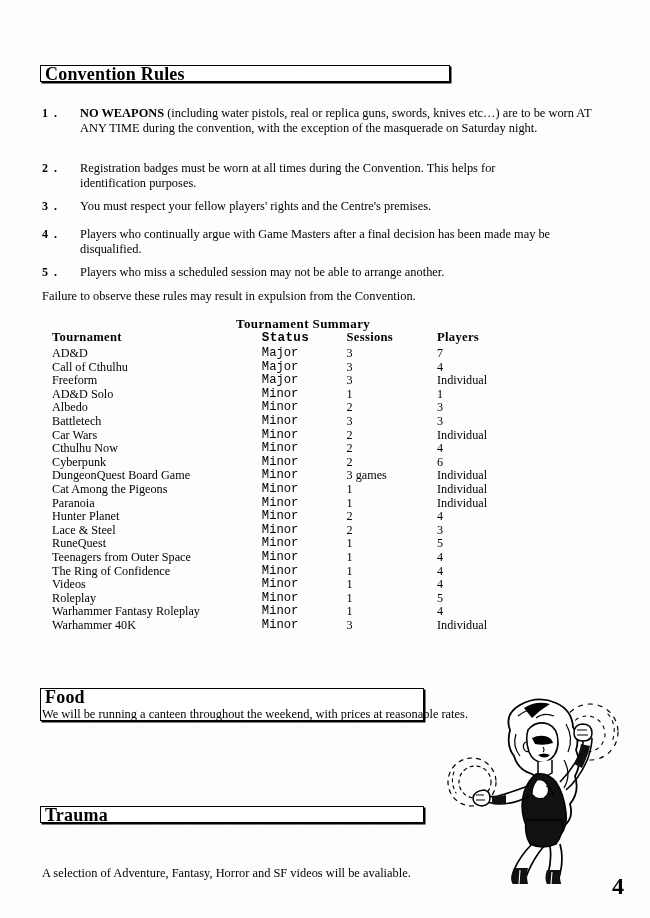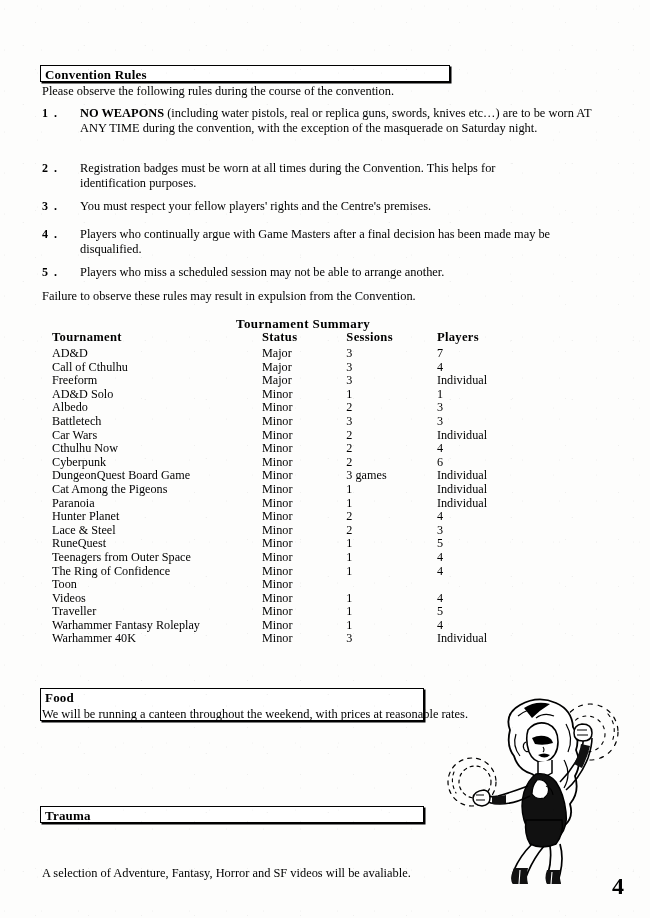--- a/index.html
+++ b/index.html
@@ -30,21 +30,21 @@
   .section-box {
     position: absolute;
     border: 1.6px solid #000;
     box-sizing: border-box;
     background: #fff;
     box-shadow: 1.5px 1.5px 0 #000;
   }
   .section-box .section-title {
     font-family: "Liberation Serif", serif;
     font-weight: bold;
-    font-size: 13px;
+    font-size: 18px;
     line-height: 15px;
     padding: 1px 0 0 4px;
     letter-spacing: 0.2px;
   }
 
   .body-text {
     position: absolute;
     font-family: "Liberation Serif", serif;
     font-size: 12.4px;
     line-height: 14px;
@@ -102,21 +102,21 @@
     letter-spacing: 0.3px;
     vertical-align: bottom;
   }
   table.tourney td {
     padding: 0;
     line-height: 13.6px;
     vertical-align: top;
     white-space: nowrap;
   }
   .col-name  { width: 212px; }
-  .col-status{ width: 86px;  }
+  .col-status{ width: 86px; font-family: Liberation Mono, monospace;  }
   .col-sess  { width: 92px;  }
   .col-play  { width: 80px;  }
 
   th.col-name   { padding-left: 0px; }
   th.col-status { padding-left: 14px; }
   th.col-sess   { padding-left: 8px; }
   th.col-play   { padding-left: 20px; }
 
   td.col-name   { padding-left: 18px; }
   td.col-status { padding-left: 16px; }
@@ -160,21 +160,20 @@
 </style>
 </head>
 <body>
 
 <div class="page">
 
   <div class="section-box" style="left:40px; top:65px; width:410px; height:17px;">
     <div class="section-title">Convention  Rules</div>
   </div>
 
-  <div class="body-text" style="left:42px; top:84px; width:560px;">Please observe the following rules during the course of the convention.</div>
 
   <div class="rule" style="left:42px; top:106px; width:566px;">
     <span class="num">1 .</span>
     <span class="txt"><b>NO WEAPONS</b><span> (including water pistols, real or replica guns, swords, knives etc…) are to be worn AT ANY TIME during the convention, with the exception of the masquerade on Saturday night.</span></span>
   </div>
 
   <div class="rule" style="left:42px; top:161px; width:500px;">
     <span class="num">2 .</span>
     <span class="txt">Registration badges must be worn at all times during the Convention.  This helps for identification purposes.</span>
   </div>
@@ -304,33 +303,27 @@
             <td class="col-sess">1</td>
             <td class="col-play">4</td>
           </tr>
           <tr>
             <td class="col-name">The Ring of Confidence</td>
             <td class="col-status">Minor</td>
             <td class="col-sess">1</td>
             <td class="col-play">4</td>
           </tr>
           <tr>
-            <td class="col-name">Toon</td>
-            <td class="col-status">Minor</td>
-            <td class="col-sess"></td>
-            <td class="col-play"></td>
-          </tr>
-          <tr>
             <td class="col-name">Videos</td>
             <td class="col-status">Minor</td>
             <td class="col-sess">1</td>
             <td class="col-play">4</td>
           </tr>
           <tr>
-            <td class="col-name">Traveller</td>
+            <td class="col-name">Roleplay</td>
             <td class="col-status">Minor</td>
             <td class="col-sess">1</td>
             <td class="col-play">5</td>
           </tr>
           <tr>
             <td class="col-name">Warhammer Fantasy Roleplay</td>
             <td class="col-status">Minor</td>
             <td class="col-sess">1</td>
             <td class="col-play">4</td>
           </tr>

